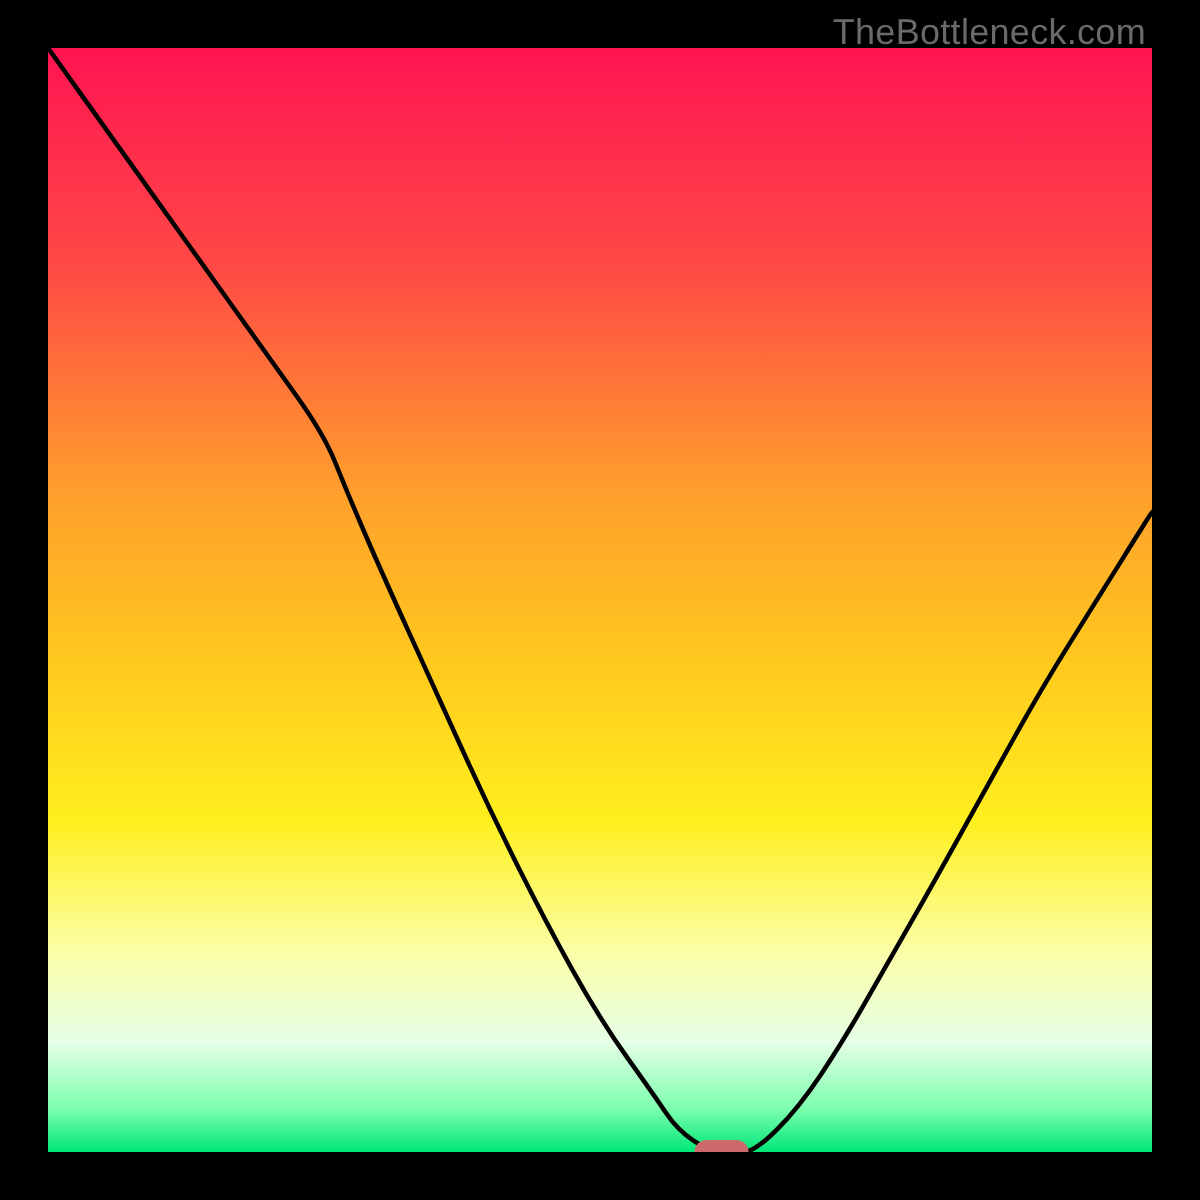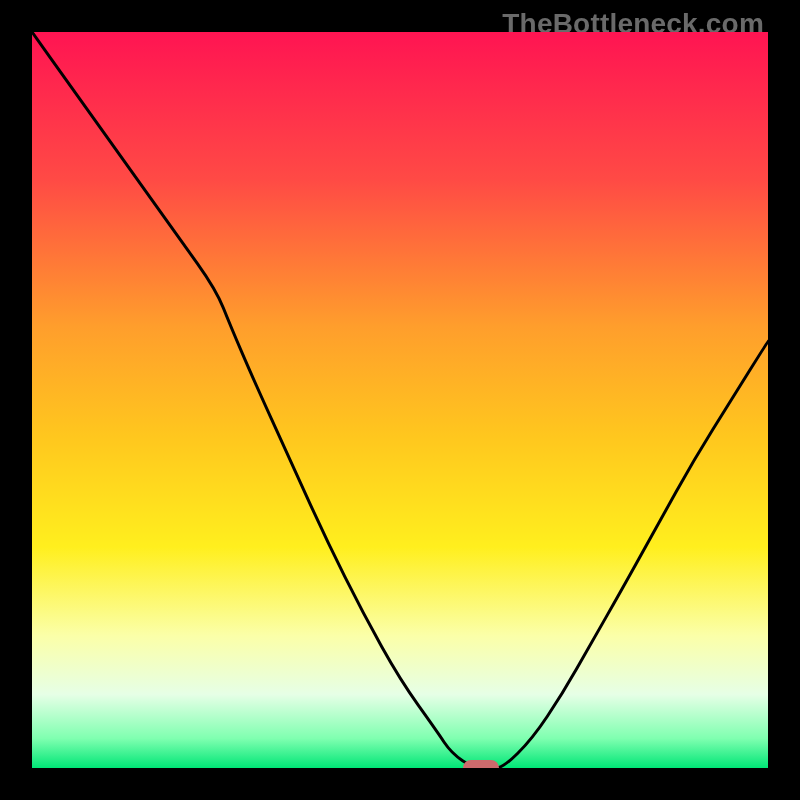--- a/index.html
+++ b/index.html
@@ -24,22 +24,22 @@
     left: 32px;
     top: 32px;
     width: 736px;
     height: 736px;
     overflow: hidden;
   }
   .watermark {
     position: absolute;
     top: 8px;
     right: 36px;
-    font-size: 28px;
-    font-weight: 700;
+    font-size: 24px;
+    font-weight: 400;
     color: #6a6a6a;
     letter-spacing: 0.2px;
     user-select: none;
   }
   .marker {
     position: absolute;
     border-radius: 9px;
     background: #cc6a6c;
   }
   svg.curve {

